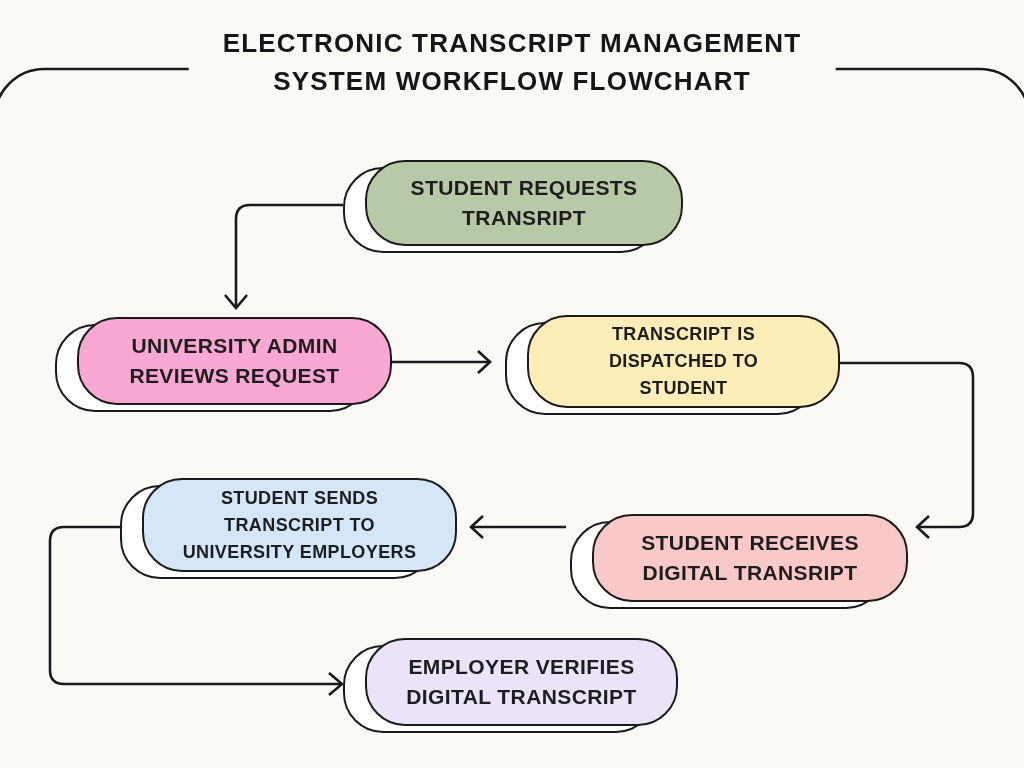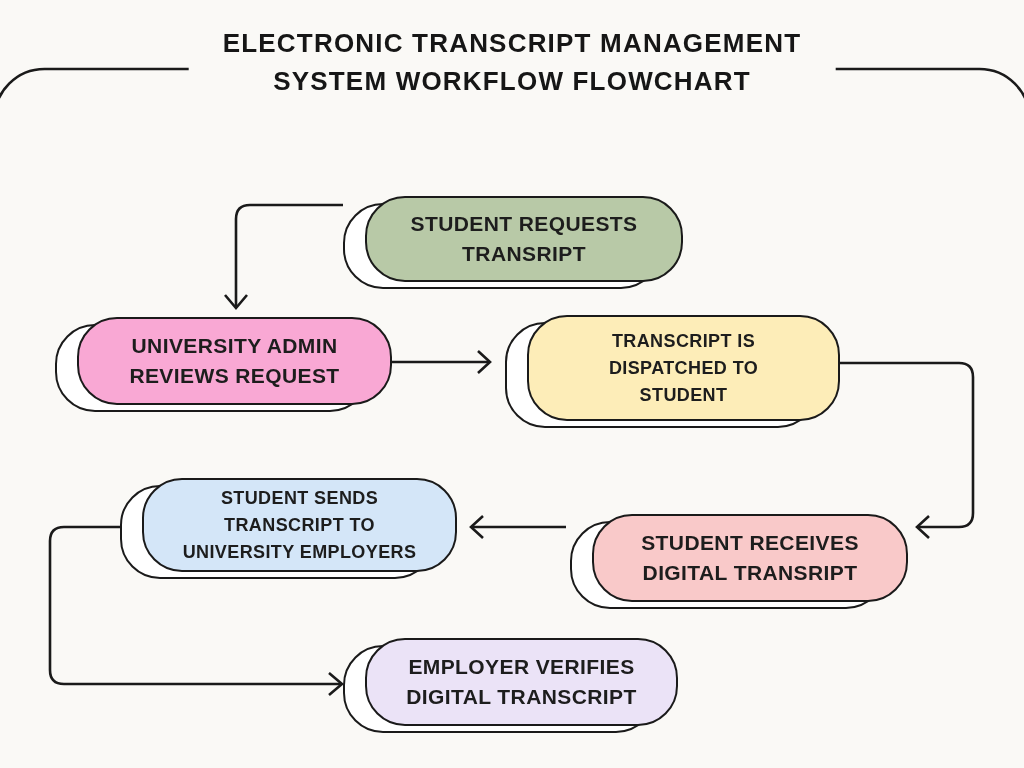--- a/index.html
+++ b/index.html
@@ -45,23 +45,23 @@
     box-sizing: border-box;
     display: flex; flex-direction: column;
     align-items: center; justify-content: center;
     text-align: center;
     font-weight: 700;
     color: #1D1D1D;
     letter-spacing: 0.4px;
     line-height: 1.45;
     font-size: 21px;
   }
-  .node-0 { left: 365px; top: 160px; width: 318px; height: 86px; margin-top: 36px; }
+  .node-0 { left: 365px; top: 160px; width: 318px; height: 86px; }
   .node-1 { left: 77px;  top: 317px; width: 315px; height: 88px; }
-  .node-2 { left: 527px; top: 315px; width: 313px; height: 106px; }
+  .node-2 { left: 527px; top: 315px; width: 313px; height: 93px; }
   .node-3 { left: 592px; top: 482px; width: 316px; height: 88px; margin-top: 32px; }
   .node-4 { left: 142px; top: 478px; width: 315px; height: 94px; }
   .node-5 { left: 365px; top: 638px; width: 313px; height: 88px; }
   .node-2 .pill-main, .node-4 .pill-main { font-size: 18px; line-height: 1.5; }
 </style>
 </head>
 <body>
 
 <svg class="lines" width="1024" height="768" viewBox="0 0 1024 768">
   <g fill="none" stroke="#1A1A1A" stroke-width="2.6">

